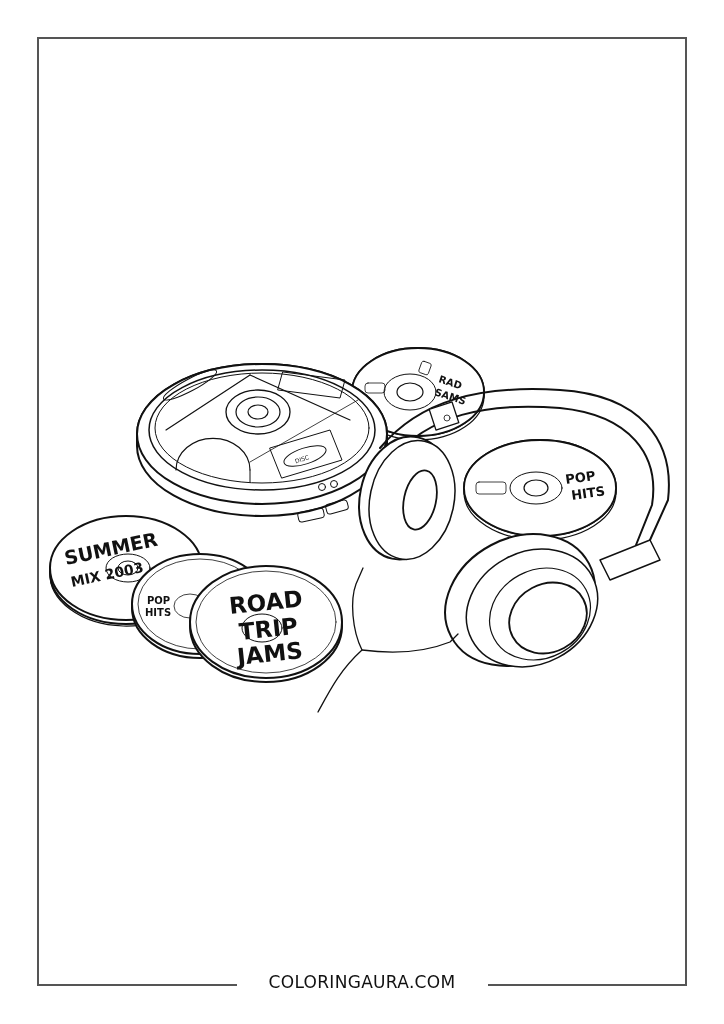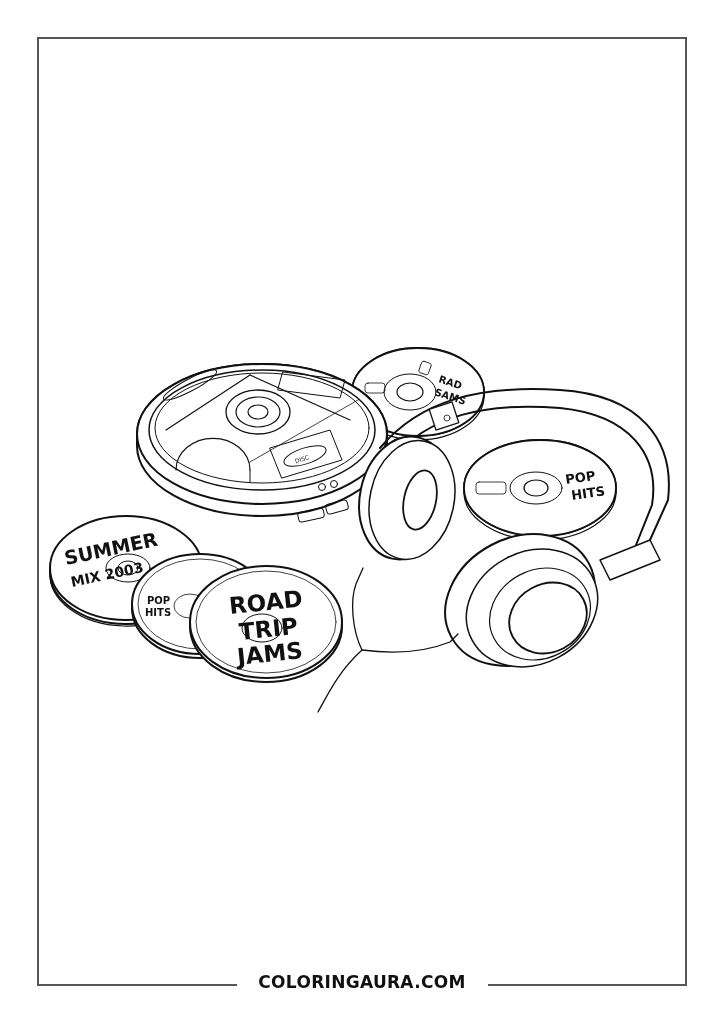--- a/index.html
+++ b/index.html
@@ -1,19 +1,19 @@
 <!DOCTYPE html>
 <html><head>
 <meta charset="utf-8">
 <style>
   html,body{margin:0;padding:0;background:#fff;}
   body{width:724px;height:1024px;position:relative;overflow:hidden;font-family:"DejaVu Sans",sans-serif;}
   .frame{position:absolute;left:37px;top:37px;width:650px;height:948px;border:2px solid #555;border-bottom:none;box-sizing:border-box;}
   .footer-line{position:absolute;top:984px;height:2px;background:#555;}
-  .footer-text{position:absolute;top:972px;left:0;width:724px;text-align:center;font-family:"DejaVu Sans",sans-serif;font-weight:bold;font-size:17px;color:#111;letter-spacing:0.3px;}
+  .footer-text{position:absolute;top:972px;left:0;width:724px;text-align:center;font-family:"DejaVu Sans",sans-serif;font-weight:normal;font-size:17px;color:#111;letter-spacing:0.3px;}
   .footer-bg{position:absolute;top:975px;left:238px;width:248px;height:22px;background:#fff;}
   svg.art{position:absolute;left:0;top:0;}
   .lbl{font-family:"DejaVu Sans",sans-serif;font-weight:bold;fill:#111;}
 </style>
 </head>
 <body>
 
 <div class="frame"></div>
 
 <svg class="art" width="724" height="1024" viewBox="0 0 724 1024" fill="none" stroke="#111" stroke-linecap="round" stroke-linejoin="round">

